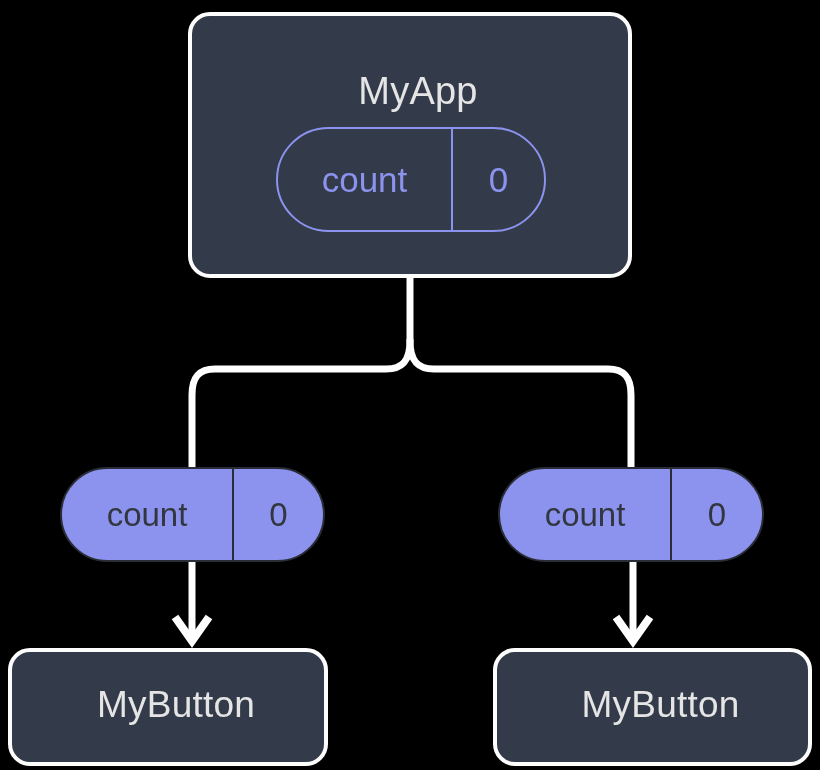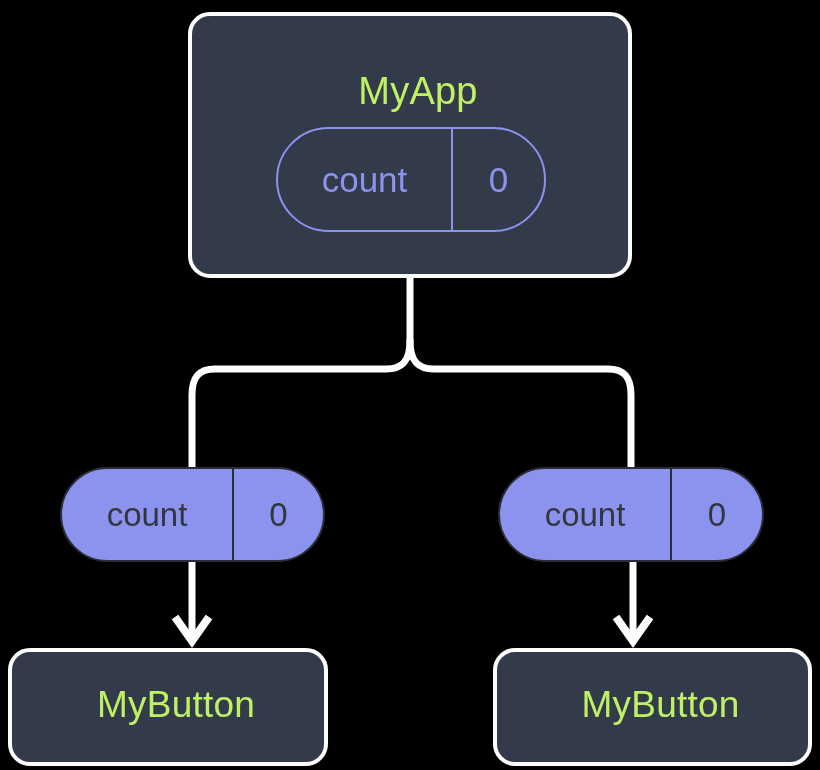--- a/index.html
+++ b/index.html
@@ -33,21 +33,21 @@
     background: #333a49;
     border: 4px solid #fdfdfd;
     border-radius: 22px;
     z-index: 3;
   }
   .comp-title {
     position: absolute;
     left: 16px;
     right: 0;
     text-align: center;
-    color: #bef264;
+    color: #e5e5e5;
     font-weight: 400;
     letter-spacing: 0.2px;
     white-space: nowrap;
   }
 
   #box-myapp {
     left: 188px;
     top: 12px;
     width: 444px;
     height: 266px;

